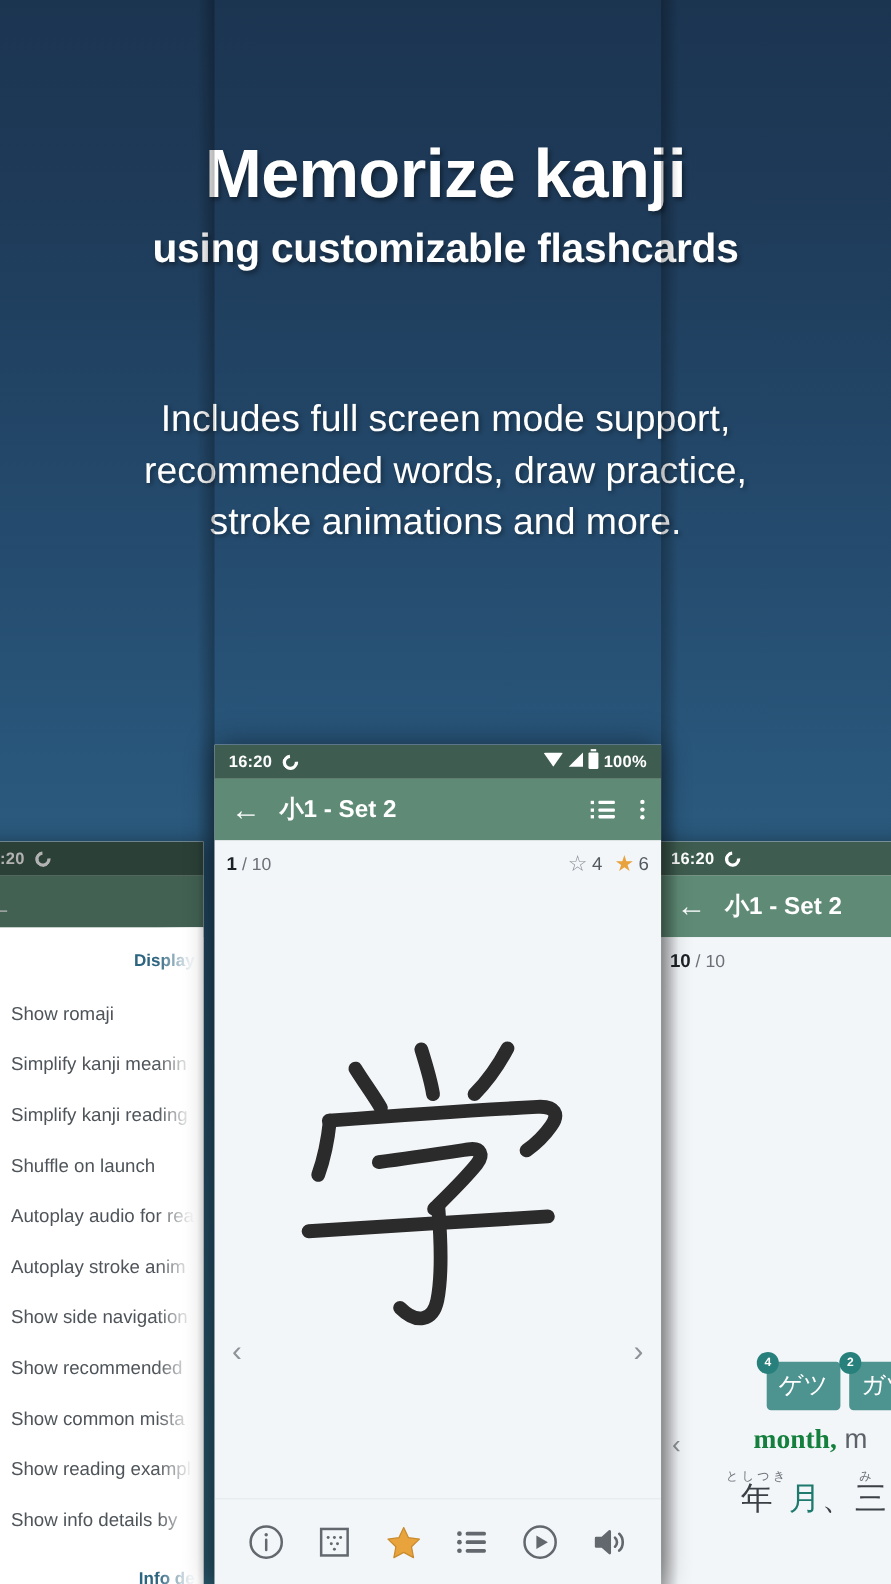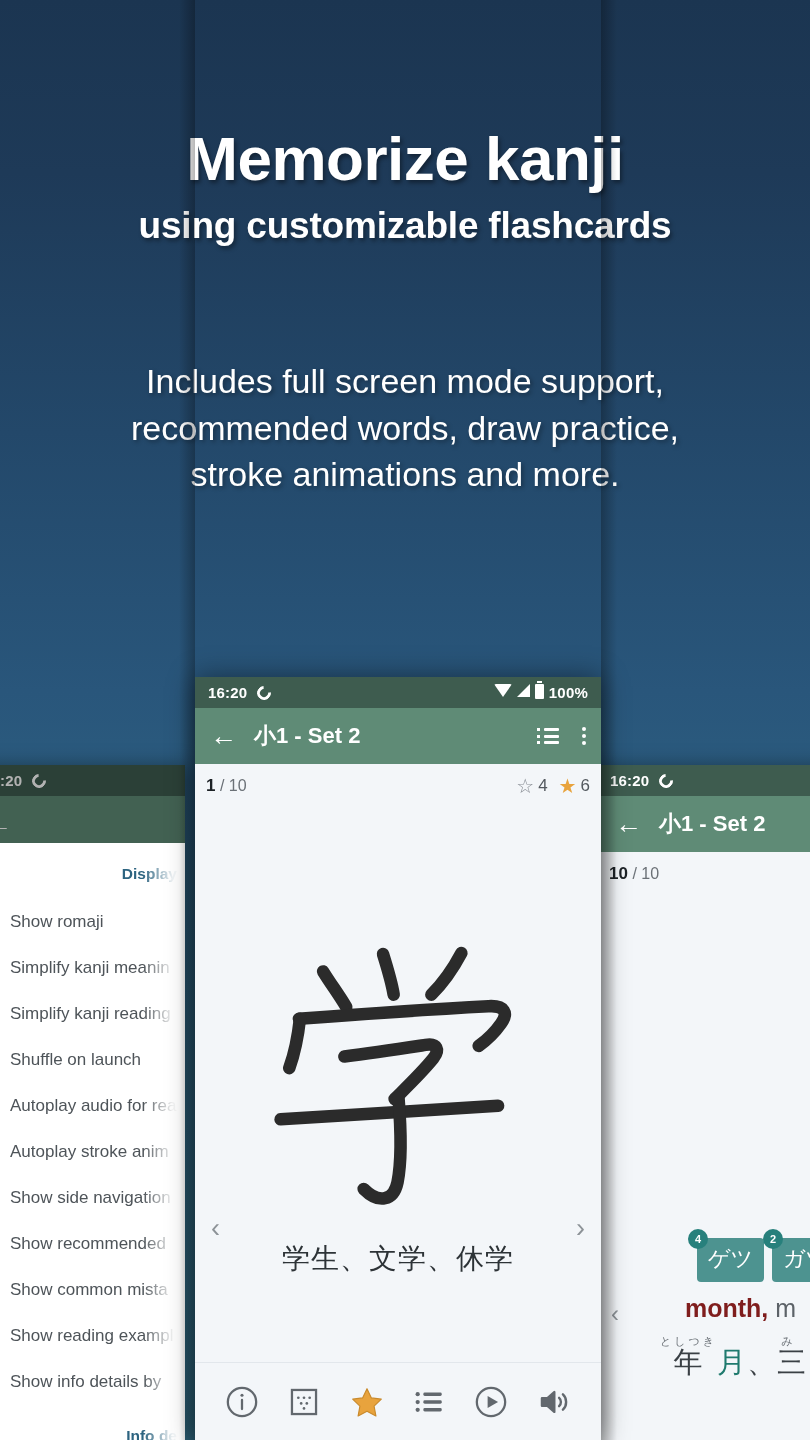--- a/index.html
+++ b/index.html
@@ -350,21 +350,21 @@
     font-family: "Liberation Sans", sans-serif;
   }
   .meaning-line {
     position: absolute;
     top: 398px;
     left: 88px;
     font-size: 25px;
     color: #3a4045;
     white-space: nowrap;
   }
-  .meaning-line b { font-weight: bold; color: #7f1d1d; }
+  .meaning-line b { font-weight: bold; color: #15803d; font-family: Liberation Serif, serif; }
   .meaning-line span { color: #5c6268; }
 
   .example-line {
     position: absolute;
     top: 440px;
     left: 63px;
     white-space: nowrap;
     font-family: "DejaVu Sans", sans-serif;
   }
   .example-line ruby { ruby-position: over; }
@@ -561,21 +561,20 @@
               <path d="M38 96 C36 115 32 133 27 147" stroke-width="13"></path>
 
               <path d="M84 135 C115 131 148 126 168 123 C180 121 183 128 176 137 C163 153 146 169 136 179" stroke-width="13"></path>
 
               <path d="M18 200 C80 196 180 190 243 186" stroke-width="13"></path>
 
               <path d="M140 178 C143 215 143 245 139 265 C135 284 120 288 104 272" stroke-width="13"></path>
             </g>
           </svg>
         </div>
-        <div class="kanji-words">学生、文学、休学</div>
 
         <div class="side-nav left">‹</div>
         <div class="side-nav right">›</div>
       </div>
 
       <div class="bottom-bar">
         <span class="bb-icon">
           <svg viewBox="0 0 24 24" fill="none" stroke="currentColor" stroke-width="1.6">
             <circle cx="12" cy="12" r="10"></circle>
             <line x1="12" y1="10.5" x2="12" y2="17" stroke-linecap="round"></line>

